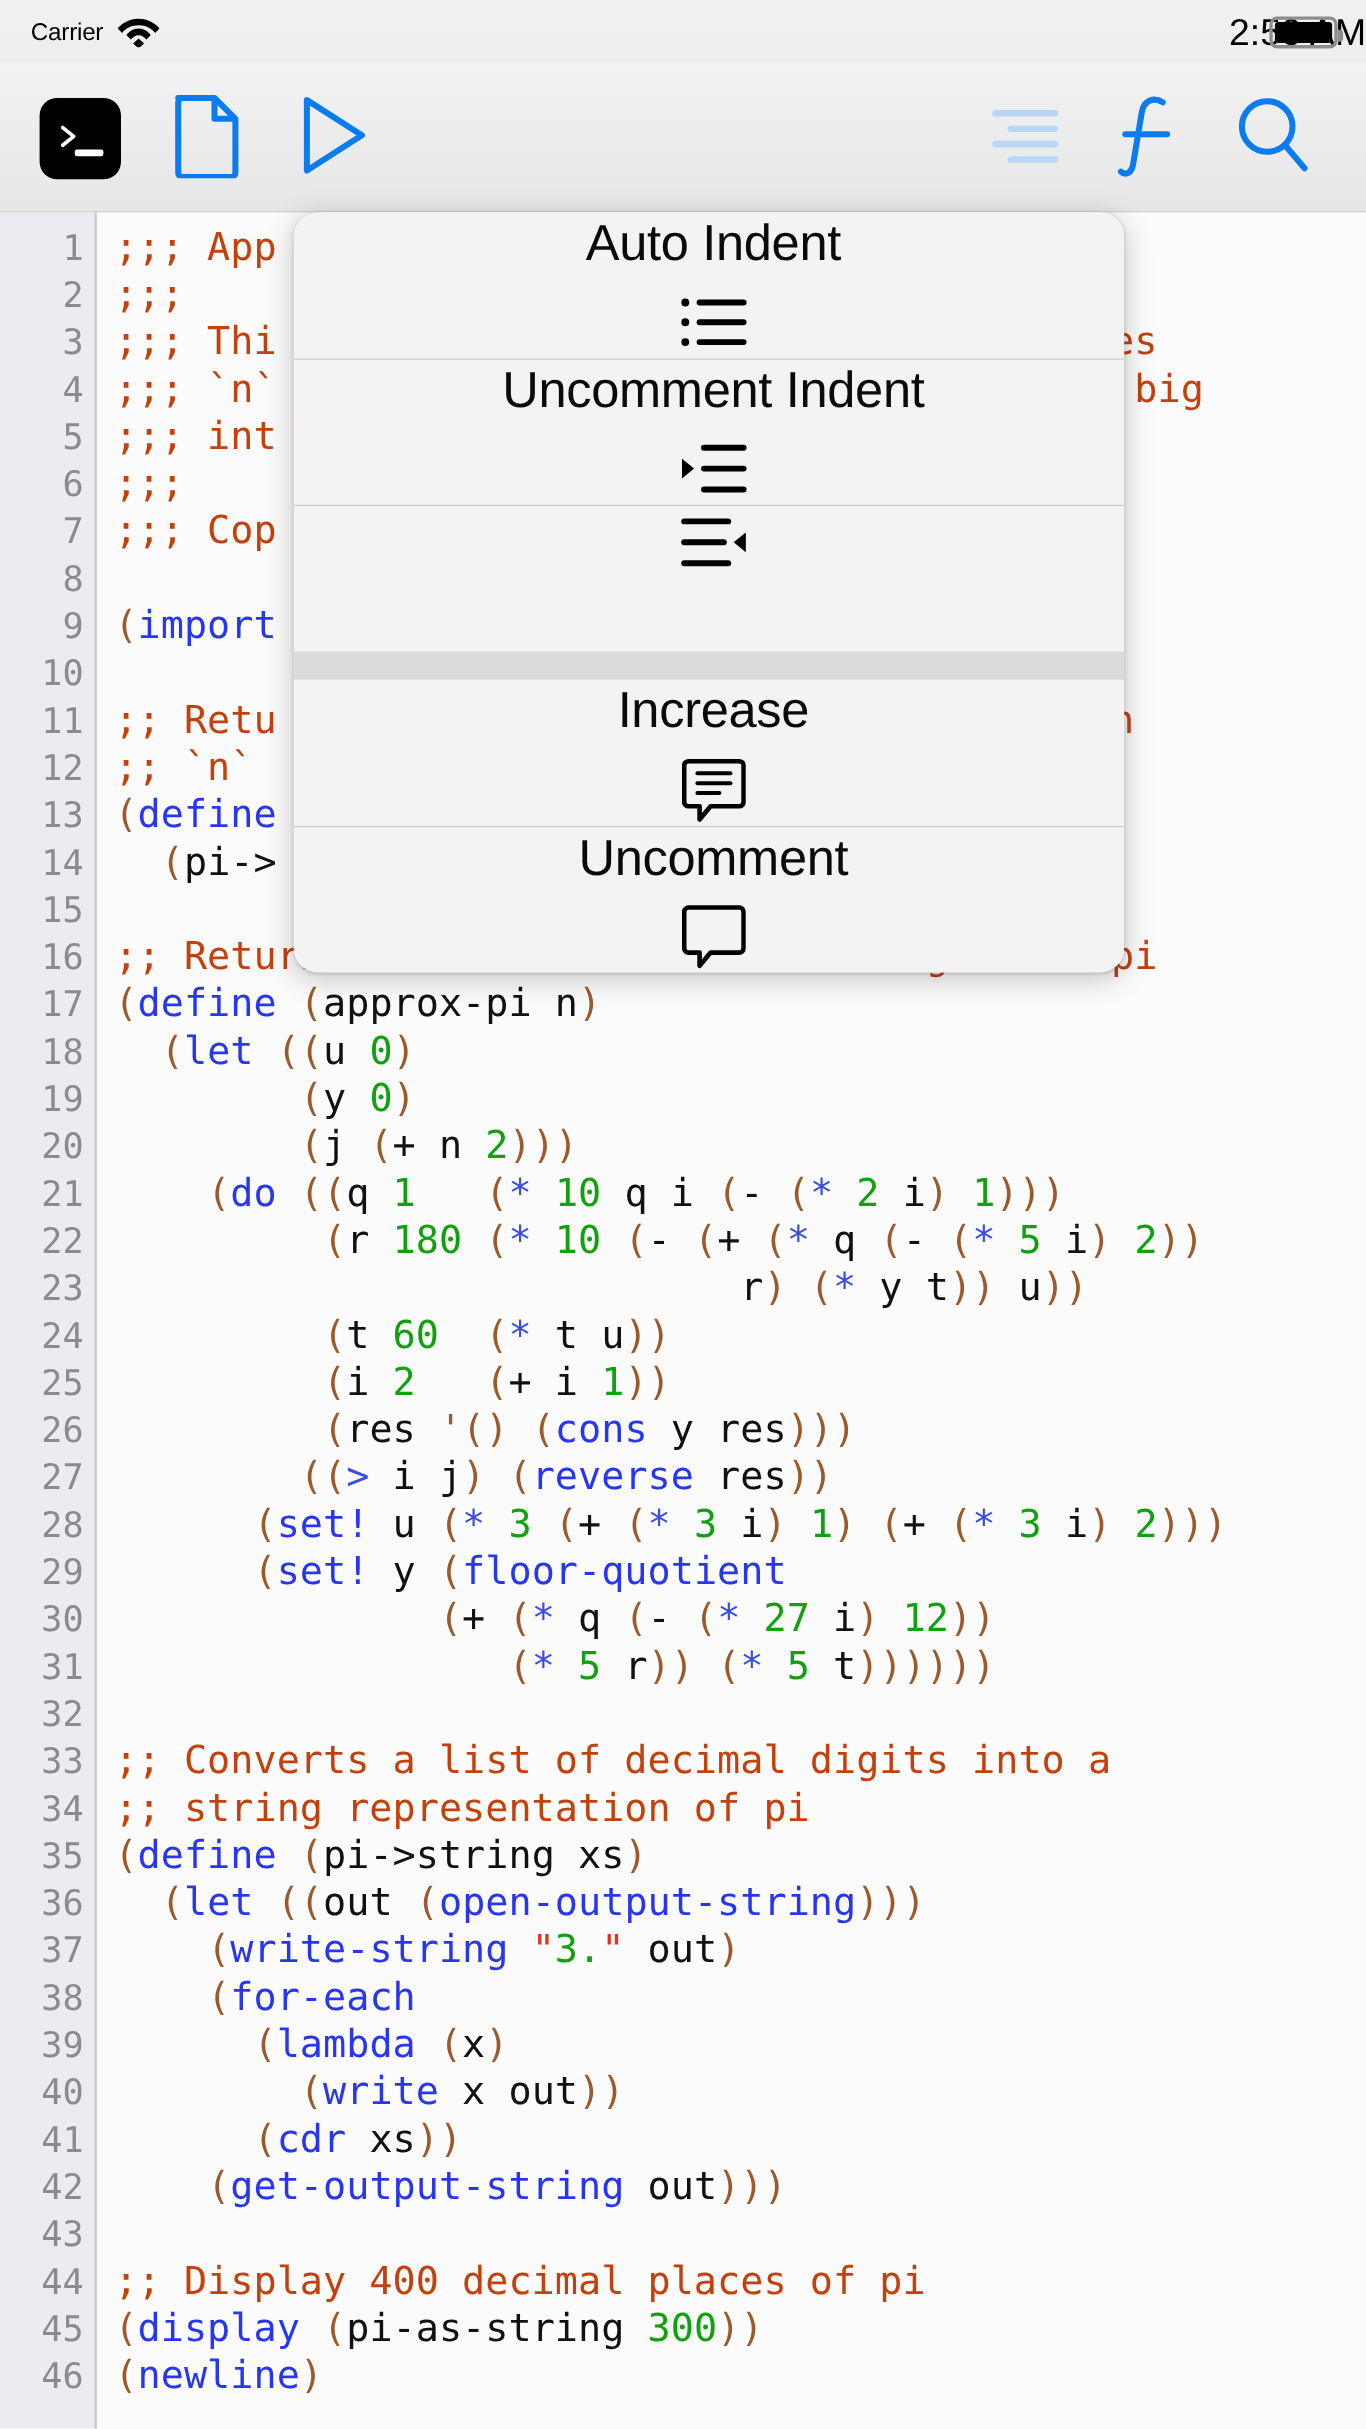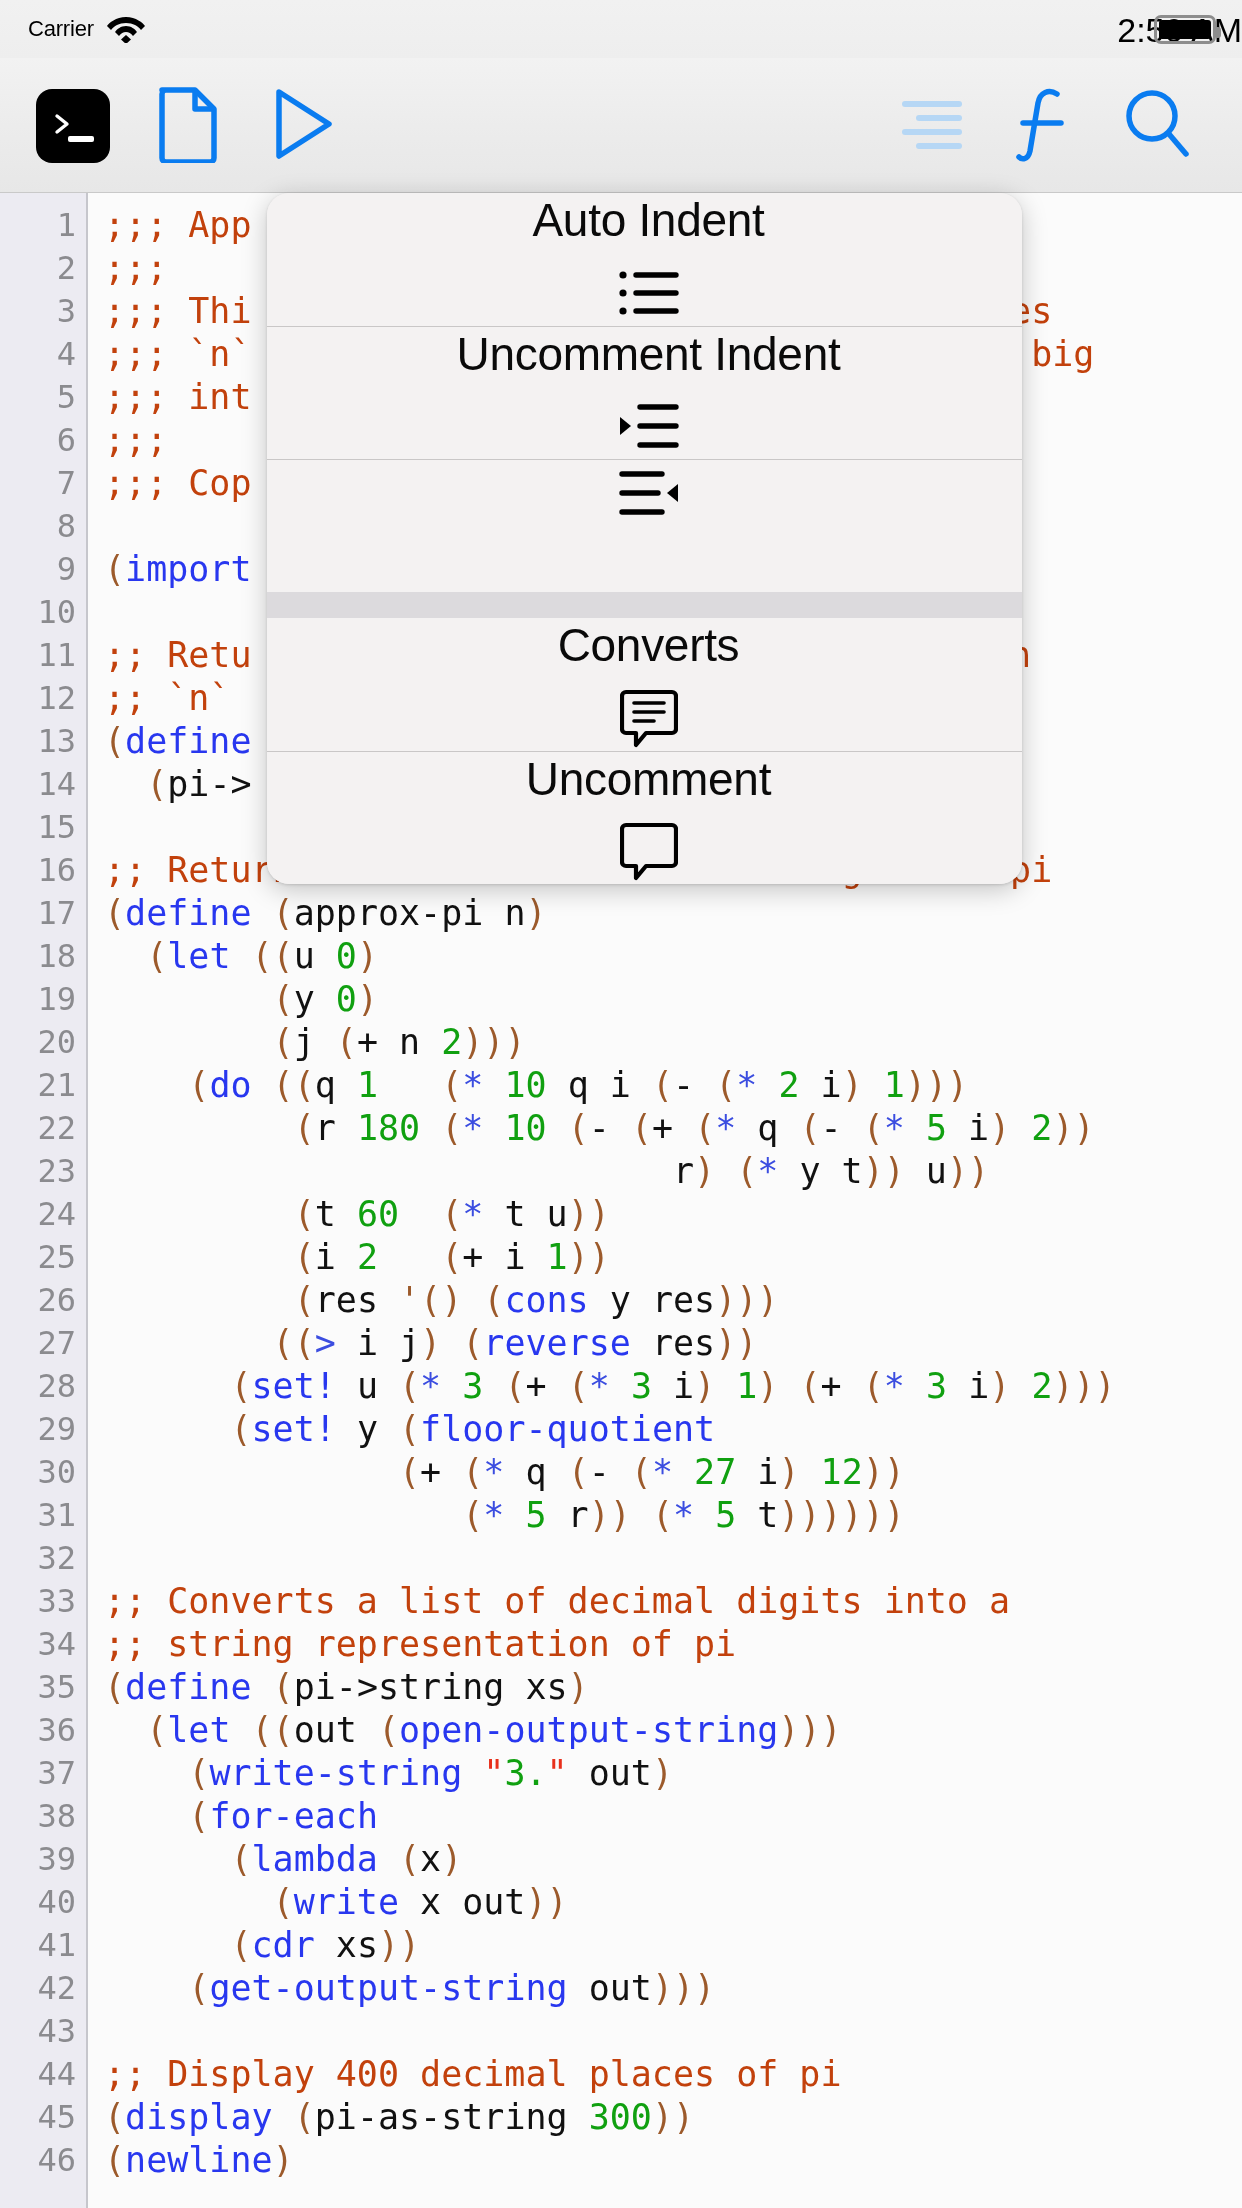--- a/index.html
+++ b/index.html
@@ -263,21 +263,21 @@
       <g stroke="#000" stroke-width="5.4" stroke-linecap="round">
         <line x1="4" y1="6" x2="44" y2="6"></line>
         <line x1="4" y1="25" x2="40" y2="25"></line>
         <line x1="4" y1="44" x2="44" y2="44"></line>
       </g>
           </svg>
         </span>
       </div>
       <div class="mgap"></div>
       <div class="mrow">
-        <span class="mlabel">Converts</span>
+        <span class="mlabel">Increase</span>
         <span class="micon">
           <svg width="58" height="60" viewBox="0 0 58 60">
       <path d="M6 4 h46 a4 4 0 0 1 4 4 v33 a4 4 0 0 1 -4 4 h-26 l-10 12 v-12 h-10 a4 4 0 0 1 -4 -4 v-33 a4 4 0 0 1 4 -4 z" fill="none" stroke="#000" stroke-width="4.2" stroke-linejoin="round"></path>
       <g stroke="#000" stroke-width="3.6" stroke-linecap="round">
         <line x1="14" y1="15" x2="44" y2="15"></line>
         <line x1="14" y1="24" x2="44" y2="24"></line>
         <line x1="14" y1="33" x2="34" y2="33"></line>
       </g>
           </svg>
         </span>

